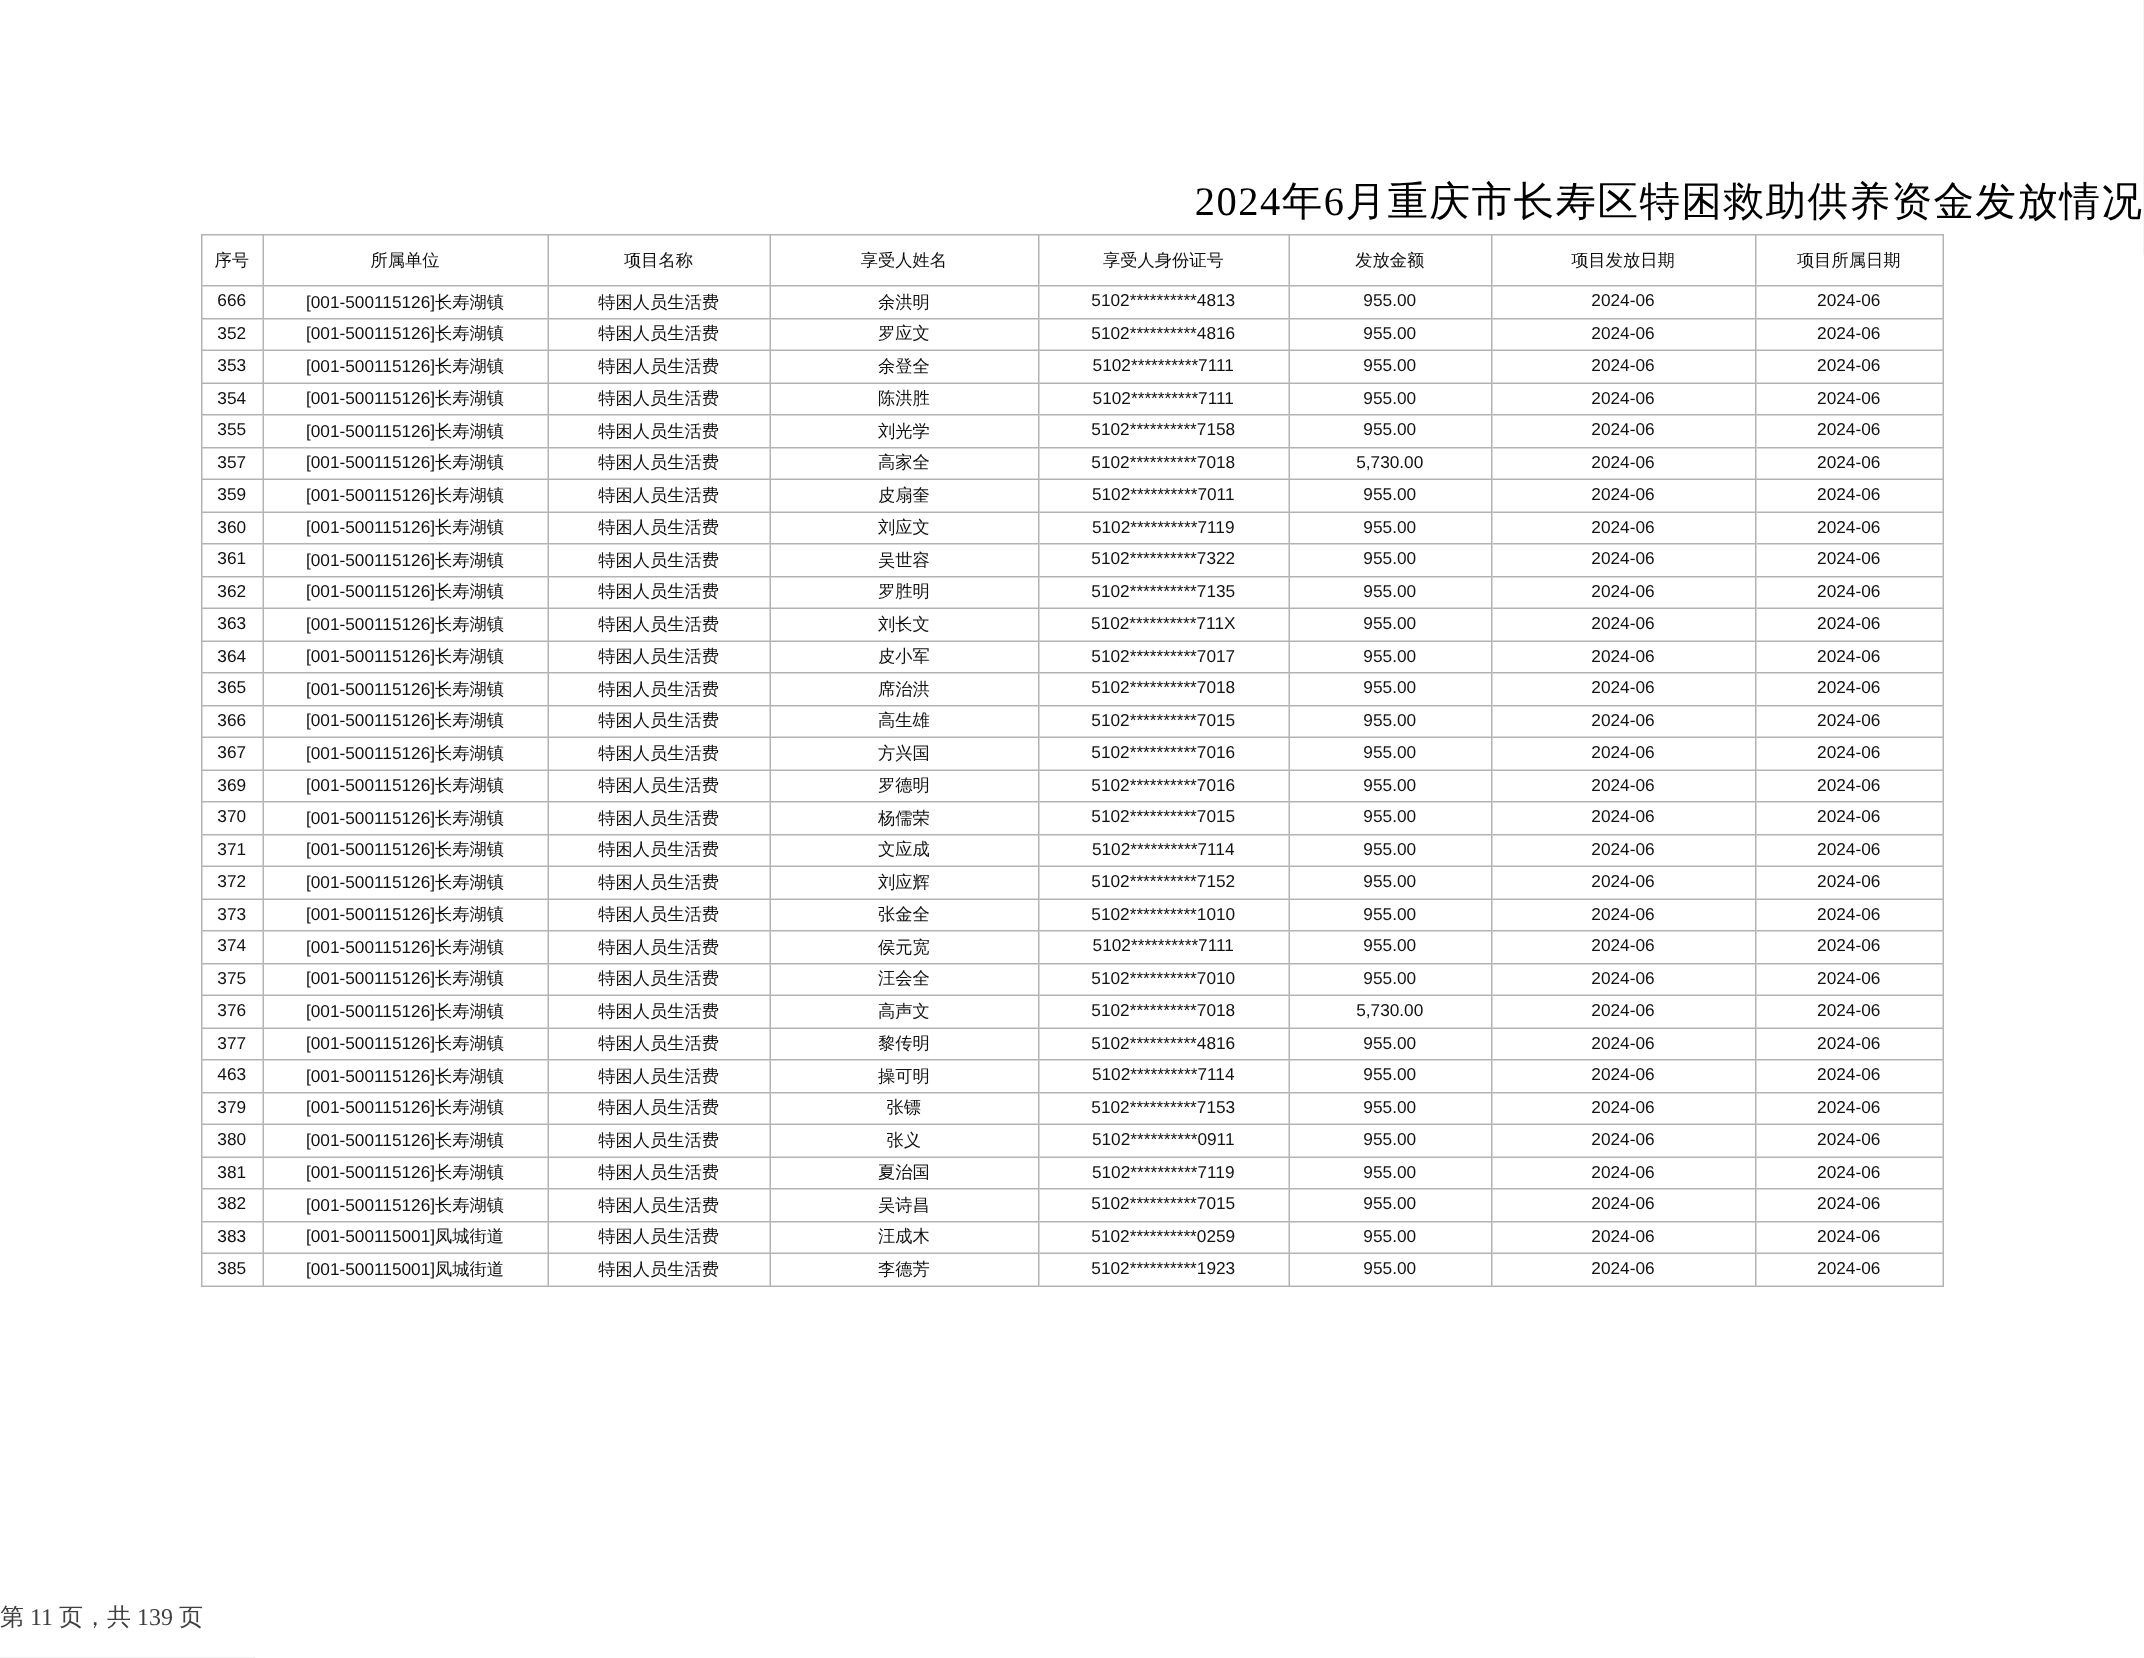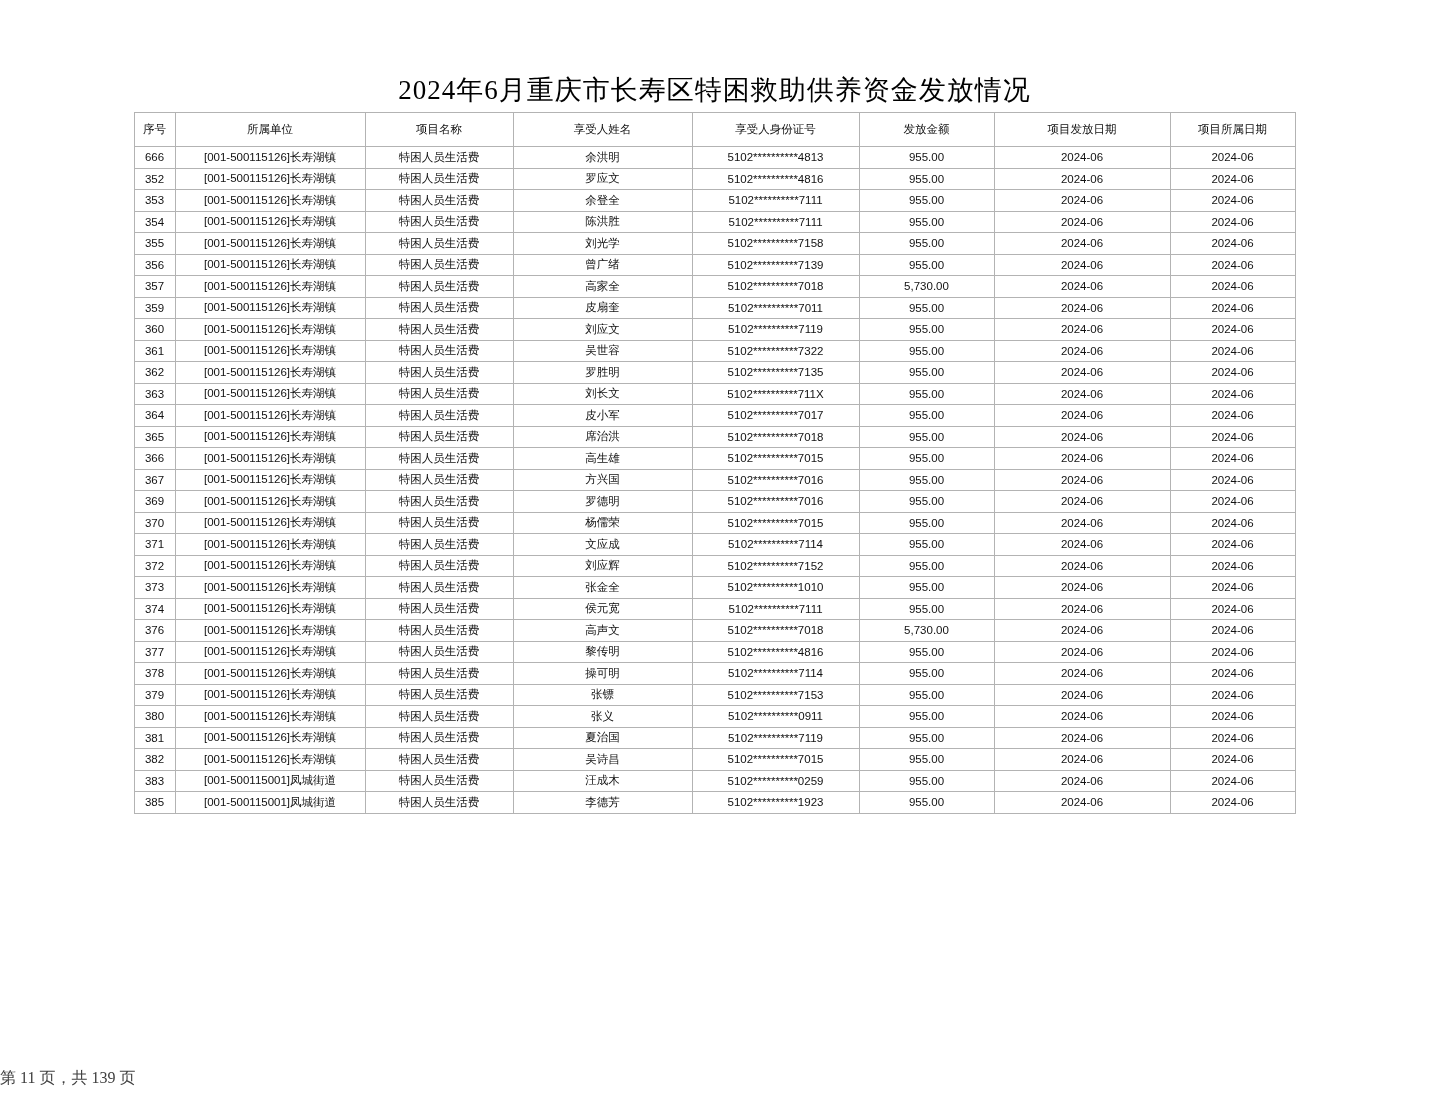--- a/index.html
+++ b/index.html
@@ -8,22 +8,22 @@
   .page {
     position: relative;
     width: 1429px;
     height: 1105px;
     background: #ffffff;
     margin: 0 auto;
     overflow: hidden;
     color: #1a1a1a;
   }
   .doc-title {
-    margin-top: 72px;
-    text-align: center;
+    margin-top: 116px;
+    text-align: right;
     font-family: "Liberation Serif", "DejaVu Serif", serif;
     font-size: 27px;
     font-weight: 400;
     letter-spacing: 1px;
     color: #000000;
   }
   table.data-table {
     margin: 4px auto 0 auto;
     width: 1161px;
     border-collapse: collapse;
@@ -134,30 +134,20 @@
           <td>355</td>
           <td>[001-500115126]长寿湖镇</td>
           <td>特困人员生活费</td>
           <td>刘光学</td>
           <td>5102**********7158</td>
           <td>955.00</td>
           <td>2024-06</td>
           <td>2024-06</td>
         </tr>
         <tr>
-          <td>356</td>
-          <td>[001-500115126]长寿湖镇</td>
-          <td>特困人员生活费</td>
-          <td>曾广绪</td>
-          <td>5102**********7139</td>
-          <td>955.00</td>
-          <td>2024-06</td>
-          <td>2024-06</td>
-        </tr>
-        <tr>
           <td>357</td>
           <td>[001-500115126]长寿湖镇</td>
           <td>特困人员生活费</td>
           <td>高家全</td>
           <td>5102**********7018</td>
           <td>5,730.00</td>
           <td>2024-06</td>
           <td>2024-06</td>
         </tr>
         <tr>
@@ -304,41 +294,51 @@
           <td>374</td>
           <td>[001-500115126]长寿湖镇</td>
           <td>特困人员生活费</td>
           <td>侯元宽</td>
           <td>5102**********7111</td>
           <td>955.00</td>
           <td>2024-06</td>
           <td>2024-06</td>
         </tr>
         <tr>
+          <td>375</td>
+          <td>[001-500115126]长寿湖镇</td>
+          <td>特困人员生活费</td>
+          <td>汪会全</td>
+          <td>5102**********7010</td>
+          <td>955.00</td>
+          <td>2024-06</td>
+          <td>2024-06</td>
+        </tr>
+        <tr>
           <td>376</td>
           <td>[001-500115126]长寿湖镇</td>
           <td>特困人员生活费</td>
           <td>高声文</td>
           <td>5102**********7018</td>
           <td>5,730.00</td>
           <td>2024-06</td>
           <td>2024-06</td>
         </tr>
         <tr>
           <td>377</td>
           <td>[001-500115126]长寿湖镇</td>
           <td>特困人员生活费</td>
           <td>黎传明</td>
           <td>5102**********4816</td>
           <td>955.00</td>
           <td>2024-06</td>
           <td>2024-06</td>
         </tr>
         <tr>
-          <td>378</td>
+          <td>463</td>
           <td>[001-500115126]长寿湖镇</td>
           <td>特困人员生活费</td>
           <td>操可明</td>
           <td>5102**********7114</td>
           <td>955.00</td>
           <td>2024-06</td>
           <td>2024-06</td>
         </tr>
         <tr>
           <td>379</td>

